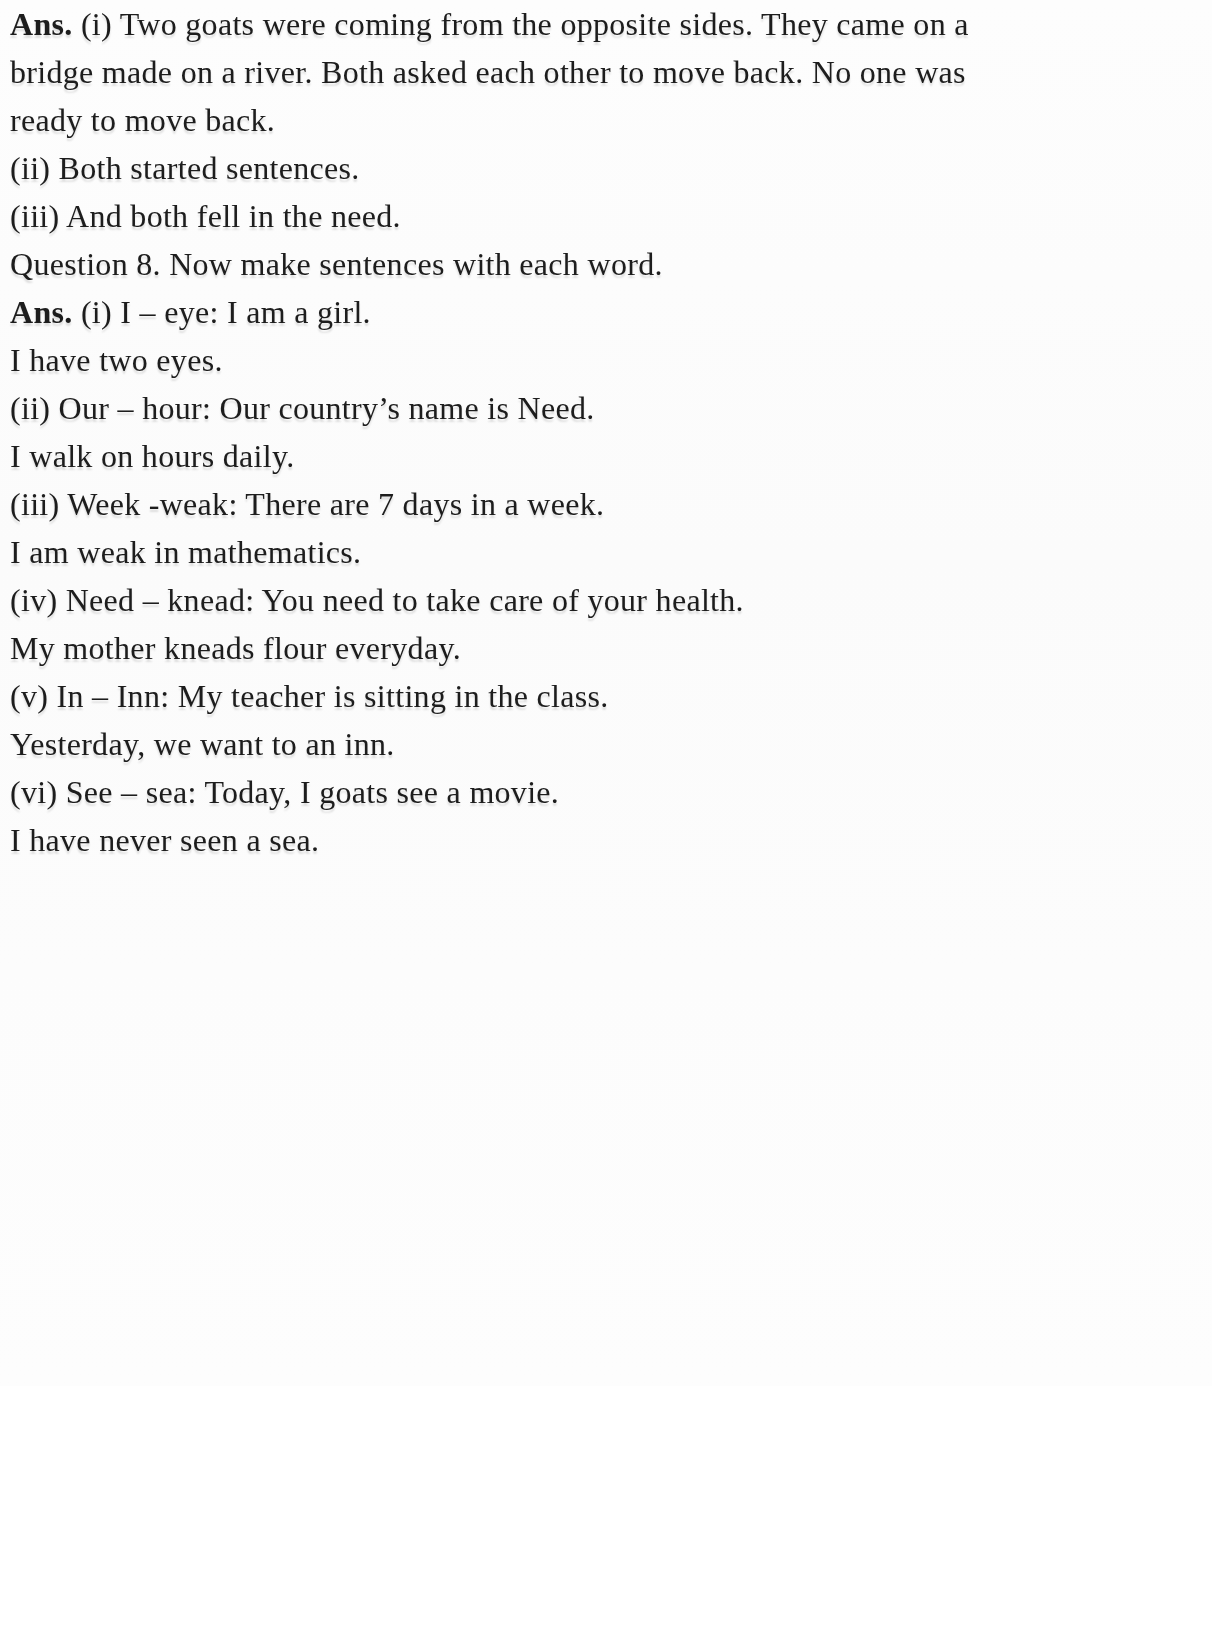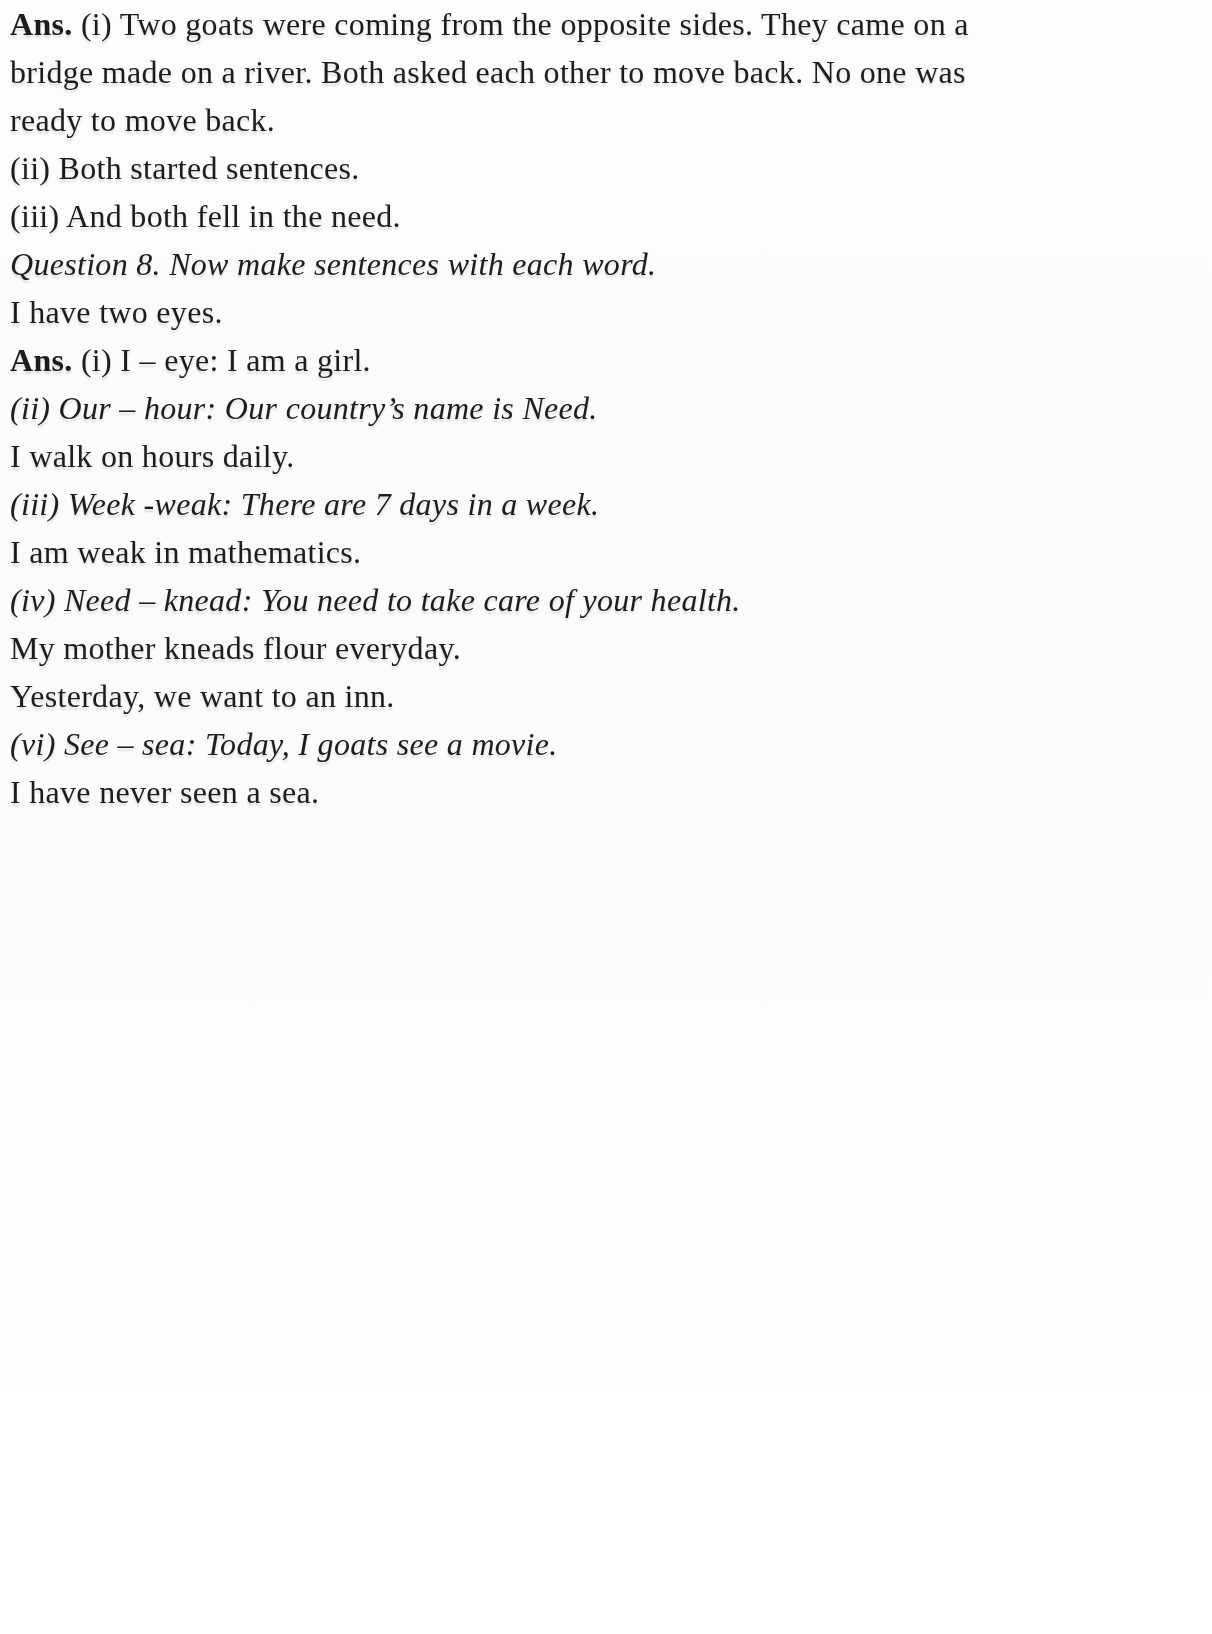--- a/index.html
+++ b/index.html
@@ -24,55 +24,56 @@
   .page p, .page h2 {
     margin: 0;
     line-height: 48px;
     font-weight: normal;
     font-size: 32px;
     letter-spacing: 0.3px;
     text-shadow: 0 3px 2px rgba(40, 40, 40, 0.14);
   }
   .first-block { margin-top: -12px; }
   .gap-s { margin-top: 23px; }
-  .gap-l { margin-top: 95px; font-style: italic; }
+  .gap-l { margin-top: 95px; }
   .bold { font-weight: bold; }
   .multiline { white-space: pre-line; }
 </style>
 </head>
 <body>
 
 <div class="page">
 
   <p class="first-block"><span class="bold">Ans.</span> <span class="multiline">(i) Two goats were coming from the opposite sides. They came on a
 bridge made on a river. Both asked each other to move back. No one was
 ready to move back.</span></p>
 
   <p class="gap-s">(ii) Both started sentences.</p>
 
   <p class="gap-s">(iii) And both fell in the need.</p>
 
   <h2 class="gap-l bold">Question 8. Now make sentences with each word.</h2>
 
+  <p class="gap-s"><span class="bold">Ans.</span> <span>(i) I – eye: I am a girl.</span></p>
+
   <p class="gap-s">I have two eyes.</p>
-
-  <p class="gap-s"><span class="bold">Ans.</span> <span>(i) I – eye: I am a girl.</span></p>
 
   <p class="gap-l">(ii) Our – hour: Our country’s name is Need.</p>
 
   <p class="gap-s">I walk on hours daily.</p>
 
   <p class="gap-l">(iii) Week -weak: There are 7 days in a week.</p>
 
   <p class="gap-s">I am weak in mathematics.</p>
 
   <p class="gap-l">(iv) Need – knead: You need to take care of your health.</p>
 
   <p class="gap-s">My mother kneads flour everyday.</p>
 
+  <p class="gap-l">(v) In – Inn: My teacher is sitting in the class.</p>
 
   <p class="gap-s">Yesterday, we want to an inn.</p>
 
   <p class="gap-l">(vi) See – sea: Today, I goats see a movie.</p>
 
   <p class="gap-s">I have never seen a sea.</p>
 
 </div>
 
 </body></html>

